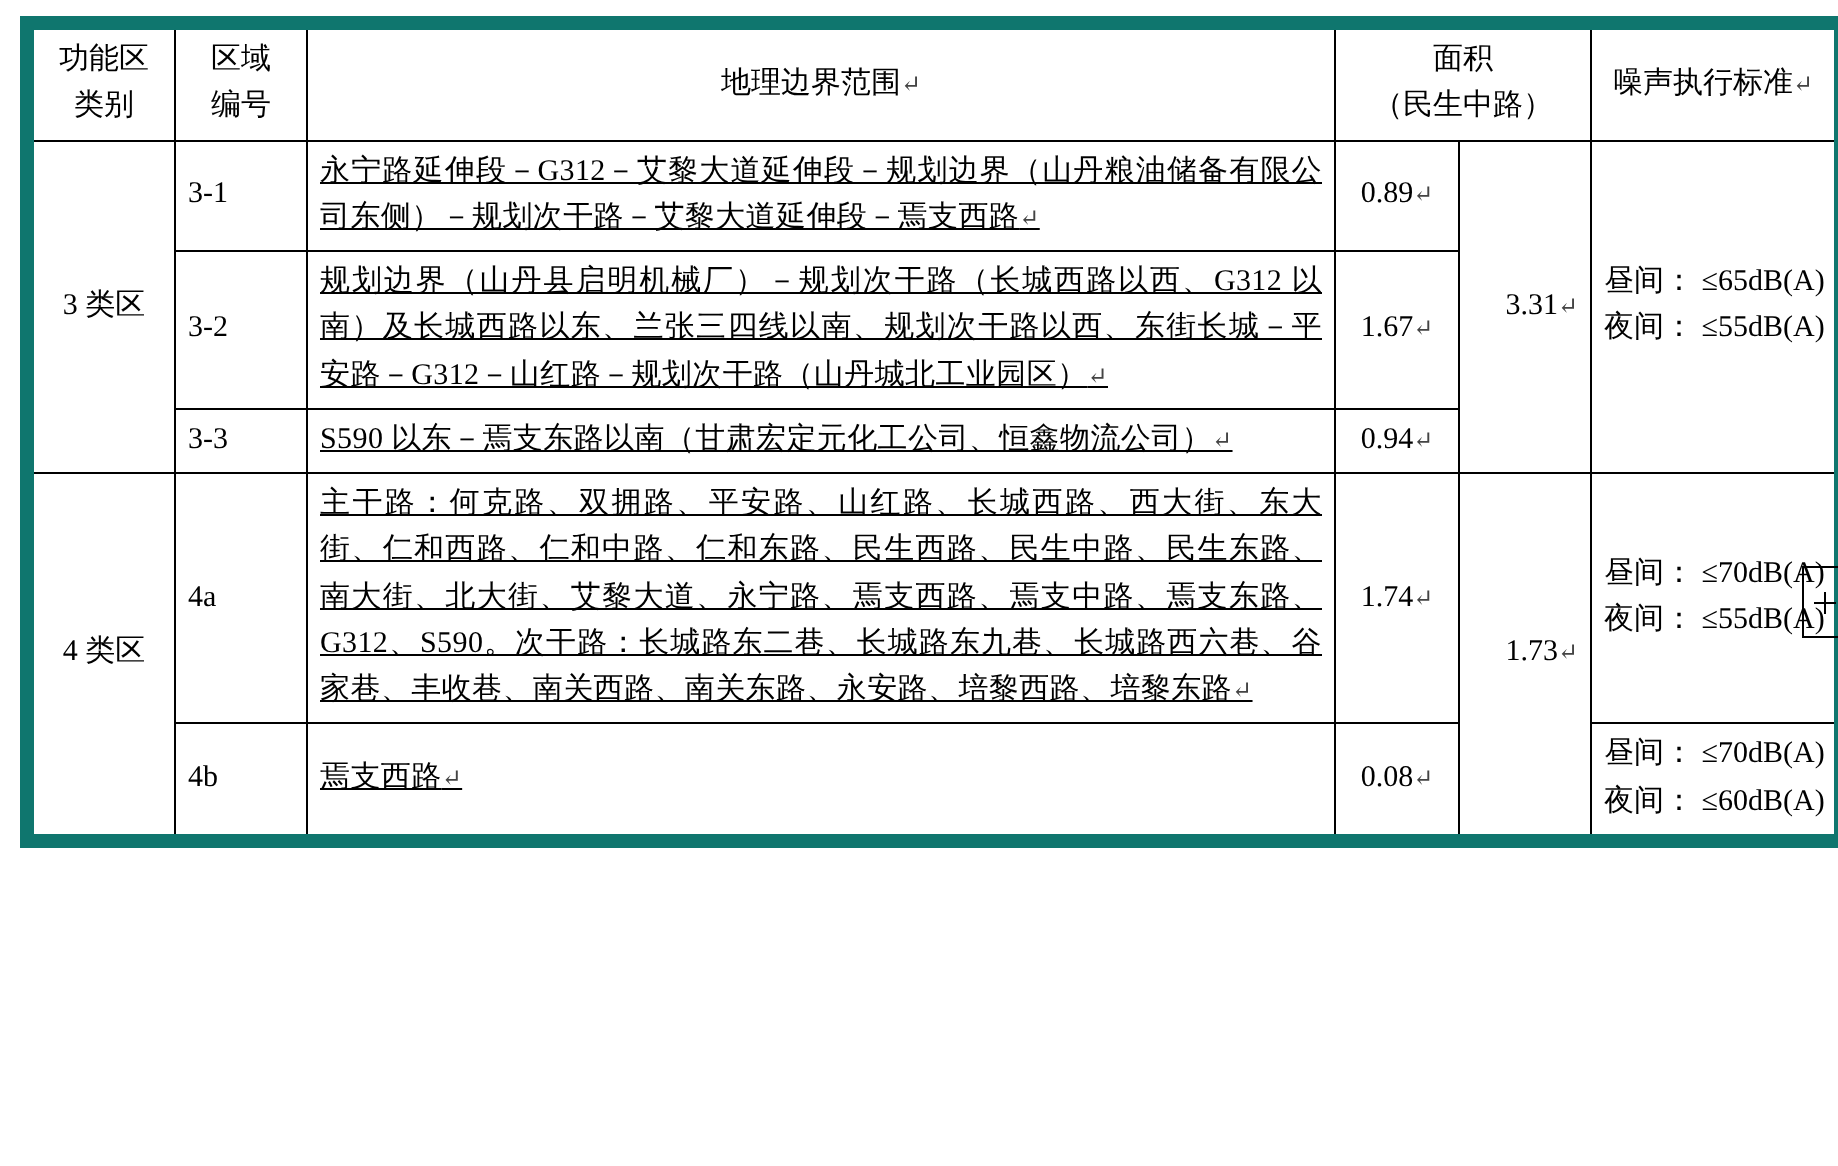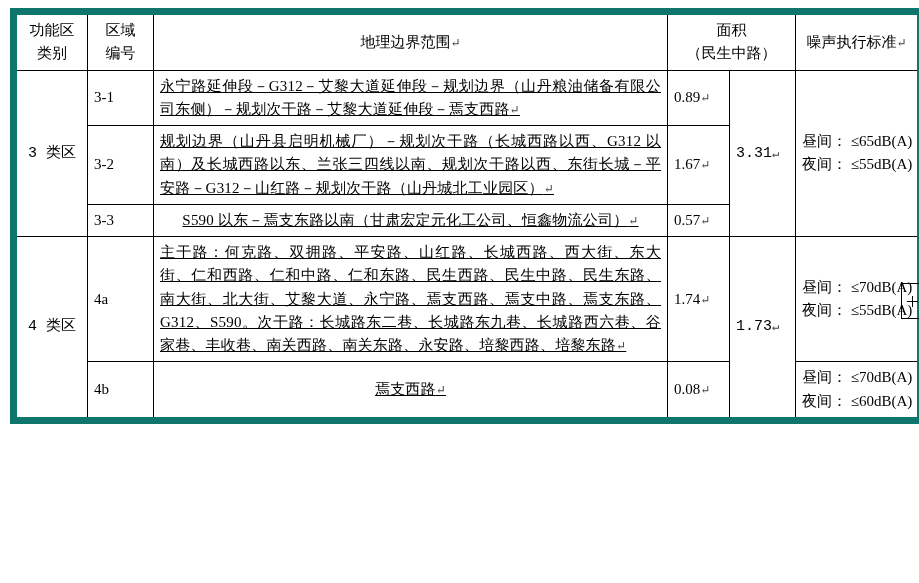--- a/index.html
+++ b/index.html
@@ -51,44 +51,43 @@
   .c-area  { width: 62px;  text-align: center; }
   .c-total { width: 66px;  text-align: center; }
   .c-std   { width: 125px; text-align: left; }
 
   .desc {
     text-align: justify;
     text-justify: inter-ideograph;
     letter-spacing: 0.2px;
     text-decoration: underline;
   }
-  .desc-center { text-align: center; }
+  .desc-center { text-align: left; }
 
   .std-cell {
     font-size: 14px;
     line-height: 1.65;
     white-space: nowrap;
     text-align: left;
     padding-left: 8px;
   }
   .cat-cell {
     font-size: 15px;
     text-align: center;
-    font-family: Liberation Mono, monospace;
   }
   .num-cell {
     font-size: 15px;
   }
   .area-cell {
     font-size: 15px;
+    text-align: center;
   }
   .total-cell {
     font-size: 15px;
-    text-align: left;
-    font-family: Liberation Mono, monospace;
+    text-align: right;
   }
   .pilcrow {
     font-size: 12px;
     color: #444;
     vertical-align: baseline;
   }
   
   .edge-mark {
     position: absolute;
     right: 0px;
@@ -169,21 +168,21 @@
         </td>
       </tr>
       <tr>
         <td class="num-cell">3-2</td>
         <td class="desc"><span>规划边界（山丹县启明机械厂）－规划次干路（长城西路以西、G312 以南）及长城西路以东、兰张三四线以南、规划次干路以西、东街长城－平安路－G312－山红路－规划次干路（山丹城北工业园区）</span><span class="pilcrow">↵</span></td>
         <td class="area-cell"><span>1.67</span><span class="pilcrow">↵</span></td>
       </tr>
       <tr>
         <td class="num-cell">3-3</td>
         <td class="desc desc-center"><span>S590 以东－焉支东路以南（甘肃宏定元化工公司、恒鑫物流公司）</span><span class="pilcrow">↵</span></td>
-        <td class="area-cell"><span>0.57</span><span class="pilcrow">↵</span></td>
+        <td class="area-cell"><span>0.94</span><span class="pilcrow">↵</span></td>
       </tr>
 
       <tr>
         <td class="cat-cell" rowspan="2">4 类区</td>
         <td class="num-cell">4a</td>
         <td class="desc"><span>主干路：何克路、双拥路、平安路、山红路、长城西路、西大街、东大街、仁和西路、仁和中路、仁和东路、民生西路、民生中路、民生东路、南大街、北大街、艾黎大道、永宁路、焉支西路、焉支中路、焉支东路、G312、S590。次干路：长城路东二巷、长城路东九巷、长城路西六巷、谷家巷、丰收巷、南关西路、南关东路、永安路、培黎西路、培黎东路</span><span class="pilcrow">↵</span></td>
         <td class="area-cell"><span>1.74</span><span class="pilcrow">↵</span></td>
         <td class="total-cell" rowspan="2"><span>1.73</span><span class="pilcrow">↵</span></td>
         <td class="std-cell">
           <div>昼间： ≤70dB(A)</div>

